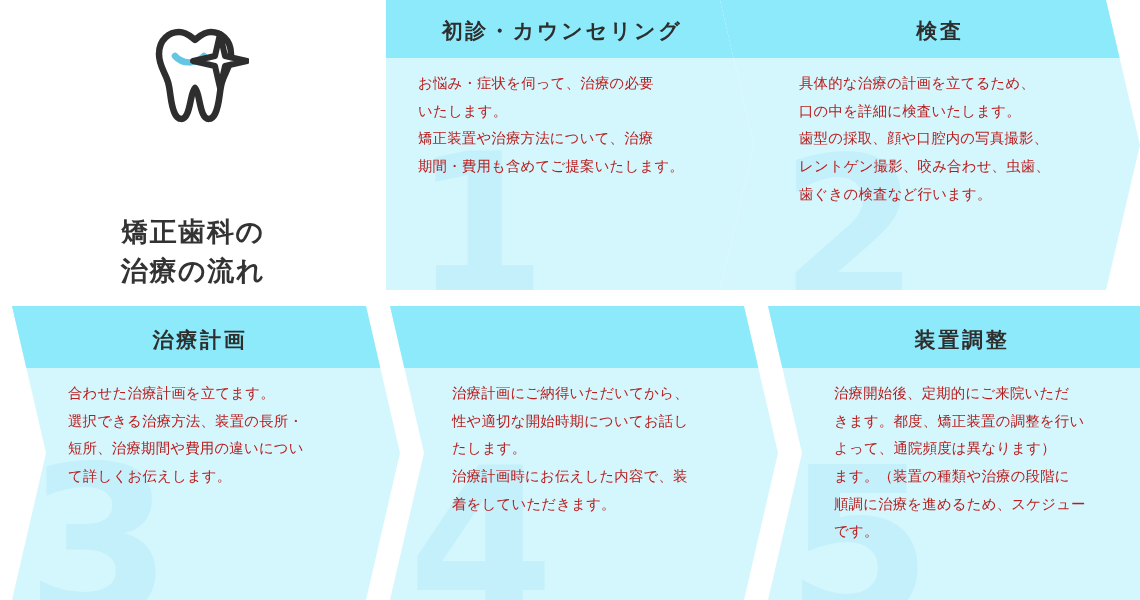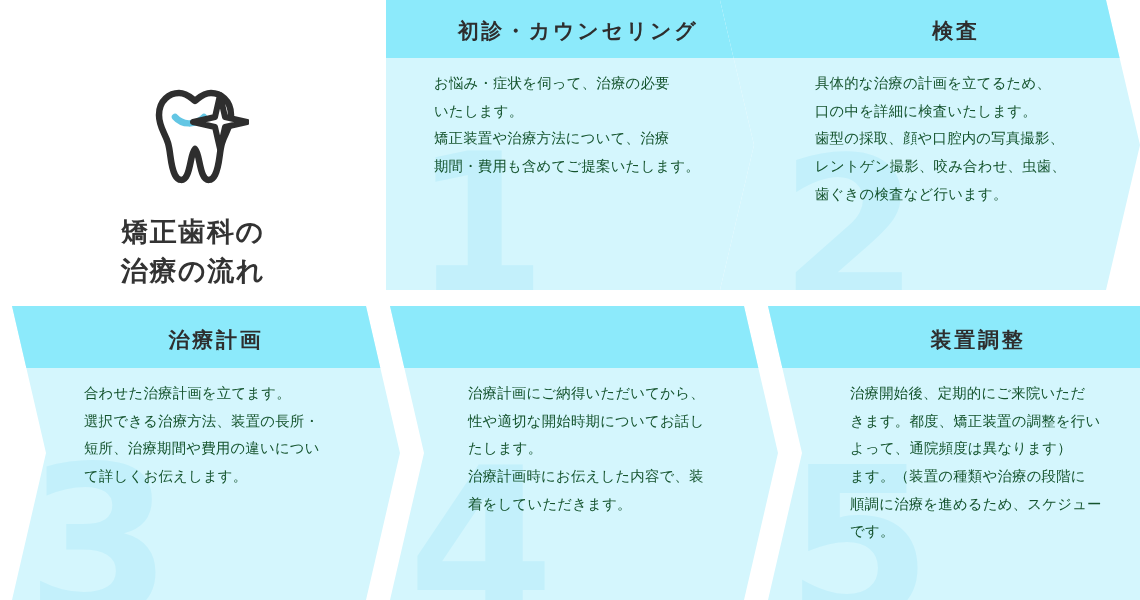--- a/index.html
+++ b/index.html
@@ -23,21 +23,21 @@
   
   #title-cell {
     position: absolute;
     left: 0;
     top: 0;
     width: 386px;
     height: 290px;
     display: flex;
     flex-direction: column;
     align-items: center;
-    justify-content: flex-end;
+    justify-content: space-between;
     padding-top: 26px;
     background: #ffffff;
   }
 
   #tooth-icon {
     width: 112px;
     height: 104px;
     display: block;
   }
 
@@ -62,35 +62,34 @@
     left: 0; top: 0;
     width: 100%;
     height: 100%;
     display: block;
   }
   .step-inner {
     position: absolute;
     left: 0; top: 0;
     width: 100%;
     height: 100%;
-    margin-left: 16px;
   }
   .step-head {
     position: absolute;
     left: 0;
     width: 100%;
     text-align: center;
     color: #2e2e2e;
     font-weight: 700;
     letter-spacing: 0.13em;
     font-size: 21px;
   }
   .step-body {
     position: absolute;
-    color: #14532d;
+    color: #b91c1c;
     font-size: 14.4px;
     line-height: 1.92;
     letter-spacing: 0.015em;
   }
   .step-body p { margin: 0; }
 
   
   .row-top .step-head { top: 17px; }
   .row-top .step-body { top: 70px; }
   .row-bot .step-head { top: 20px; }

